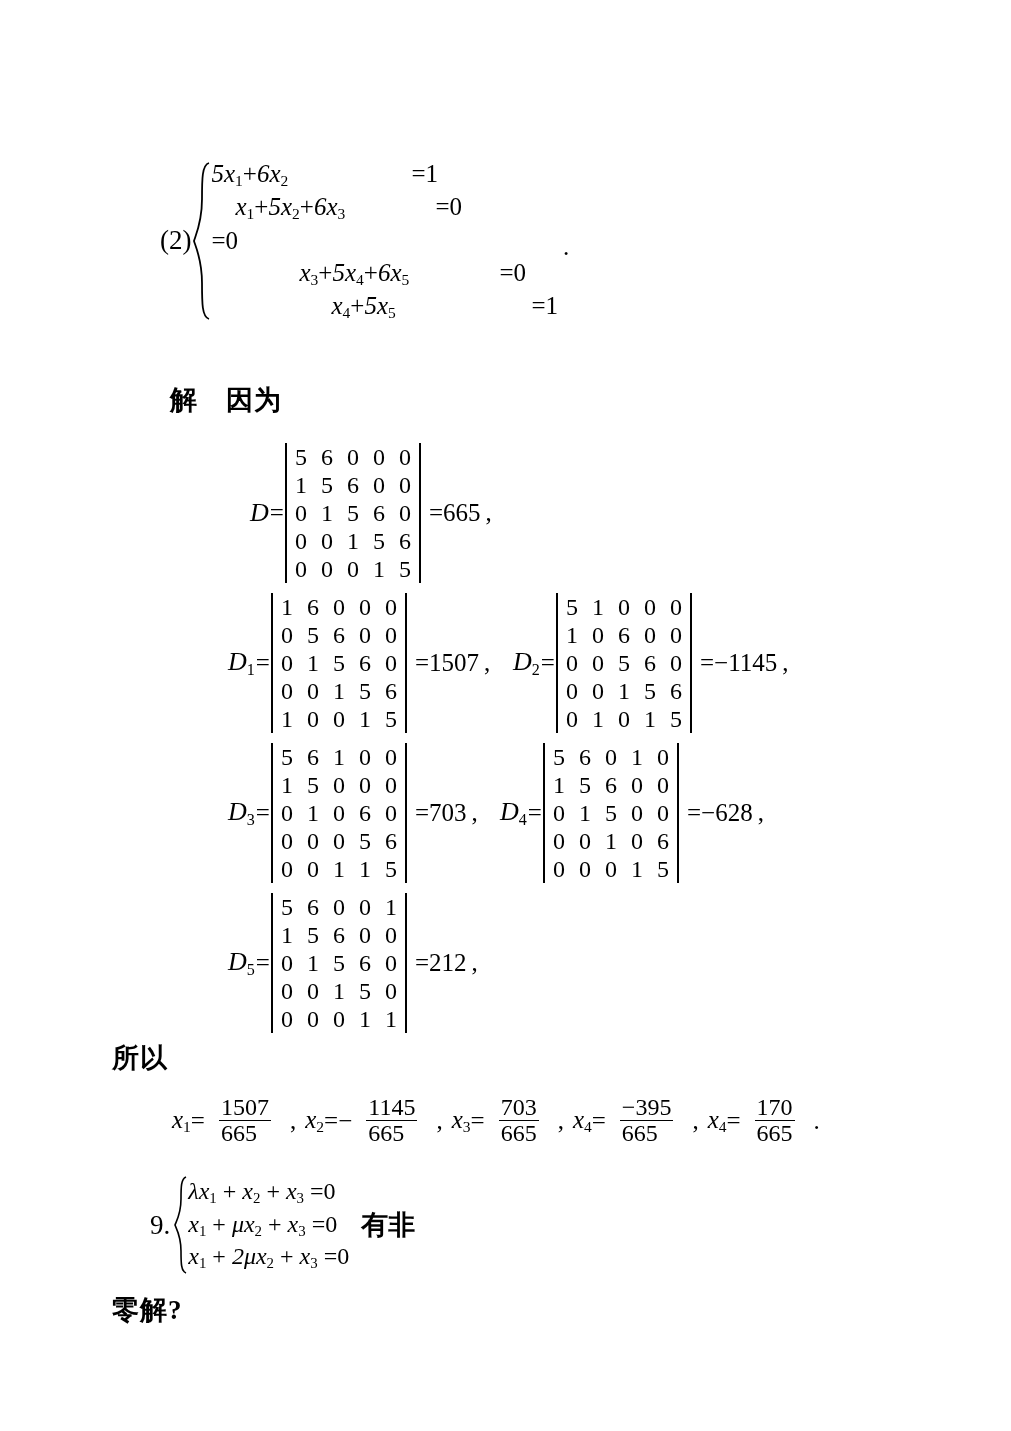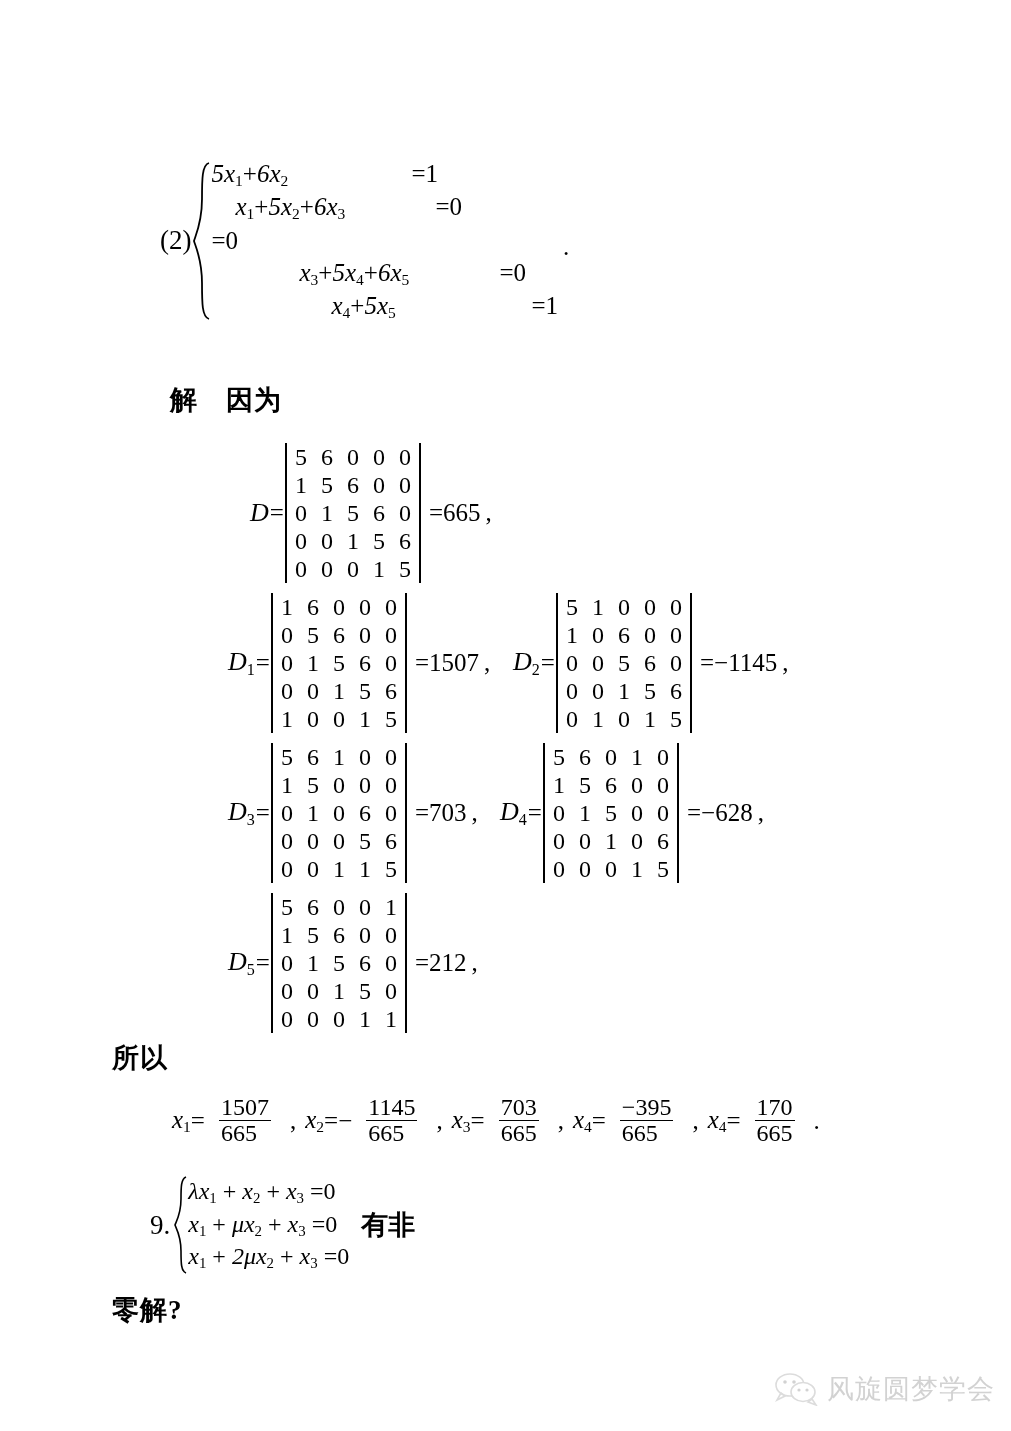--- a/index.html
+++ b/index.html
@@ -623,29 +623,14 @@
         <span class="sys-row">
           <span class="var"><i>x</i><sub>1</sub></span>&nbsp;+&nbsp;<span class="var">2<i>μx</i><sub>2</sub></span>&nbsp;+&nbsp;<span class="var"><i>x</i><sub>3</sub></span>&nbsp;=0
         </span>
       </span>
     </span>
     <span class="cjk tail-text">有非</span>
   </div>
 
   <div class="cn-line cjk" style="left:112px; top:1292px;">零解?</div>
 
-  <div class="watermark">
-    <span class="wm-icon">
-      <svg width="44" height="34" viewBox="0 0 44 34">
-        <ellipse cx="16" cy="13" rx="14" ry="11" fill="none" stroke="#dcdcdc" stroke-width="1.6"></ellipse>
-        <path d="M7 21 L3 28 L11 24 Z" fill="none" stroke="#dcdcdc" stroke-width="1.6"></path>
-        <circle cx="11" cy="10" r="1.8" fill="#d2d2d2"></circle>
-        <circle cx="20" cy="10" r="1.8" fill="#d2d2d2"></circle>
-        <ellipse cx="29" cy="20" rx="12" ry="9.5" fill="#ffffff" stroke="#dcdcdc" stroke-width="1.6"></ellipse>
-        <path d="M38 27 L42 33 L34 30 Z" fill="#ffffff" stroke="#dcdcdc" stroke-width="1.6"></path>
-        <circle cx="25" cy="18" r="1.6" fill="#d2d2d2"></circle>
-        <circle cx="33" cy="18" r="1.6" fill="#d2d2d2"></circle>
-      </svg>
-    </span>
-    <span class="wm-text">风旋圆梦学会</span>
-  </div>
 
 </div>
 
 </body></html>

